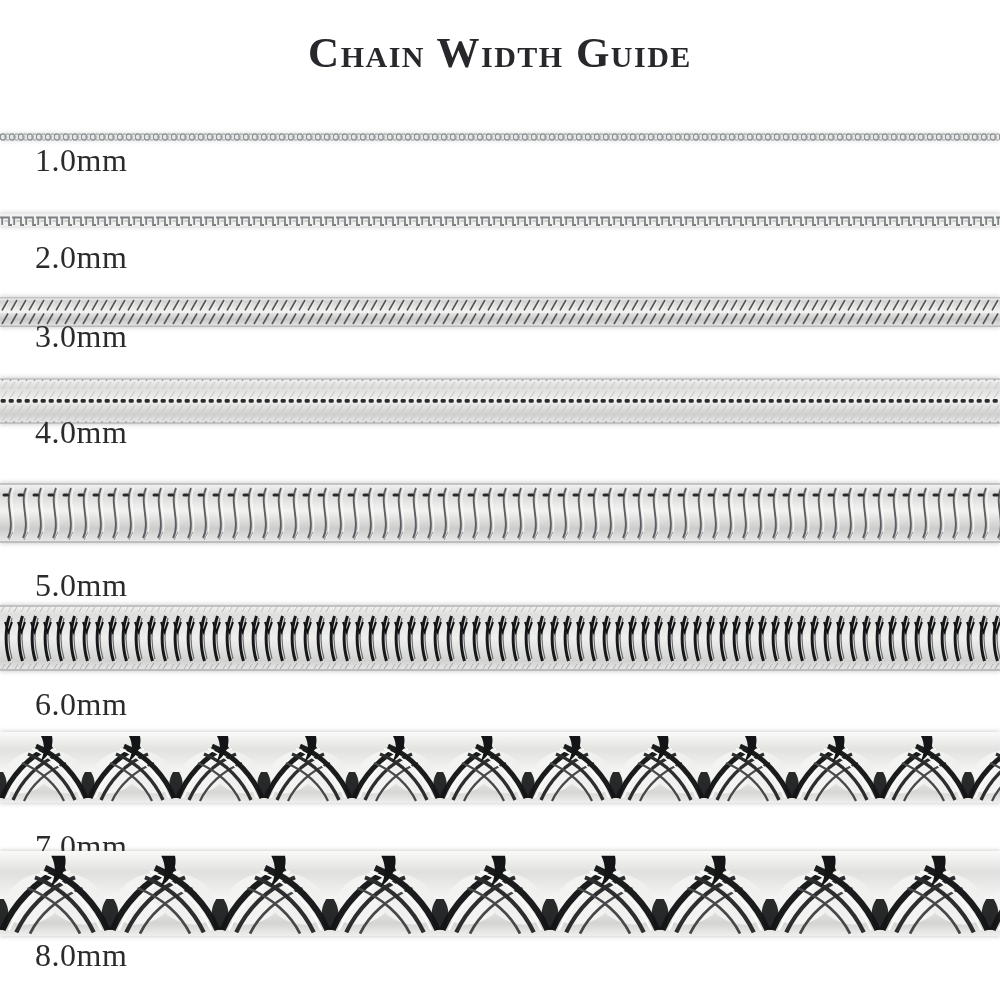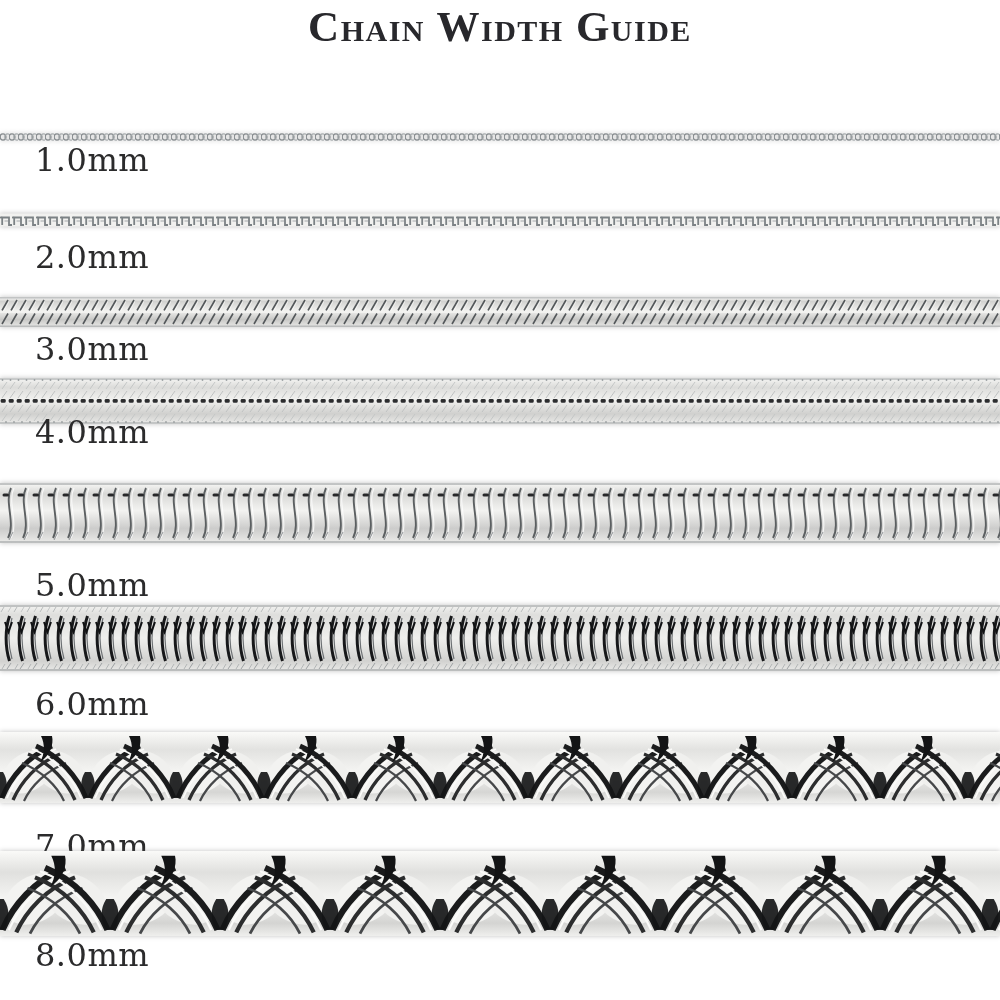--- a/index.html
+++ b/index.html
@@ -1,32 +1,32 @@
 <!DOCTYPE html>
 <html><head>
 <meta charset="utf-8">
 <style>
   html,body{margin:0;padding:0;background:#ffffff;}
   .stage{
     position:relative;width:1000px;height:1000px;background:#ffffff;
     overflow:hidden;font-family:"DejaVu Serif", serif;
   }
   .title{
-    position:absolute;top:2px;left:0;width:100%;margin:0;
+    position:absolute;top:28px;left:0;width:100%;margin:0;
     text-align:center;font-family:"Liberation Serif", serif;
     font-variant:small-caps;font-weight:700;font-size:43px;
     letter-spacing:1.5px;color:#28282c;
   }
   .strip{
     position:absolute;left:0;display:block;
     filter:drop-shadow(0 0 2.5px rgba(100,100,100,.4));
   }
   .label{
     position:absolute;left:35px;font-size:32px;line-height:1;
-    color:#2b2b2c;letter-spacing:0.5px;
+    color:#2b2b2c;letter-spacing:0.5px;font-family:Liberation Serif, serif;
   }
 </style>
 </head>
 <body>
 
 <div class="stage">
 
   <h1 class="title">Chain Width Guide</h1>
 
   <svg class="strip" style="top:132px" width="1000" height="10">
@@ -67,21 +67,21 @@
         <path d="M8,16.5 L2,27" fill="none" stroke="#53575a" stroke-width="1.6"></path>
         <path d="M9.3,4 L3.3,14.5" fill="none" stroke="#ffffff" stroke-width=".8" opacity=".7"></path>
       </pattern>
     </defs>
     <rect width="1000" height="30" fill="url(#g3)"></rect>
     <rect width="1000" height="30" fill="url(#p3)"></rect>
     <rect y="13.8" width="1000" height="2.2" fill="#f3f3f1" opacity=".85"></rect>
     <rect width="1000" height="1.5" fill="#8e9294" opacity=".5"></rect>
     <rect y="28.5" width="1000" height="1.5" fill="#8e9294" opacity=".5"></rect>
   </svg>
-  <div class="label" style="top:333px">3.0mm</div>
+  <div class="label" style="top:320px">3.0mm</div>
 
   <svg class="strip" style="top:378px" width="1000" height="46">
     <defs>
       <linearGradient id="g4" x1="0" y1="0" x2="0" y2="1">
         <stop offset="0" stop-color="#f6f6f4"></stop>
           <stop offset=".2" stop-color="#dcdcda"></stop>
         <stop offset=".48" stop-color="#f2f2f0"></stop>
           <stop offset=".78" stop-color="#d0d0ce"></stop>
         <stop offset="1" stop-color="#ececea"></stop>
       </linearGradient>

